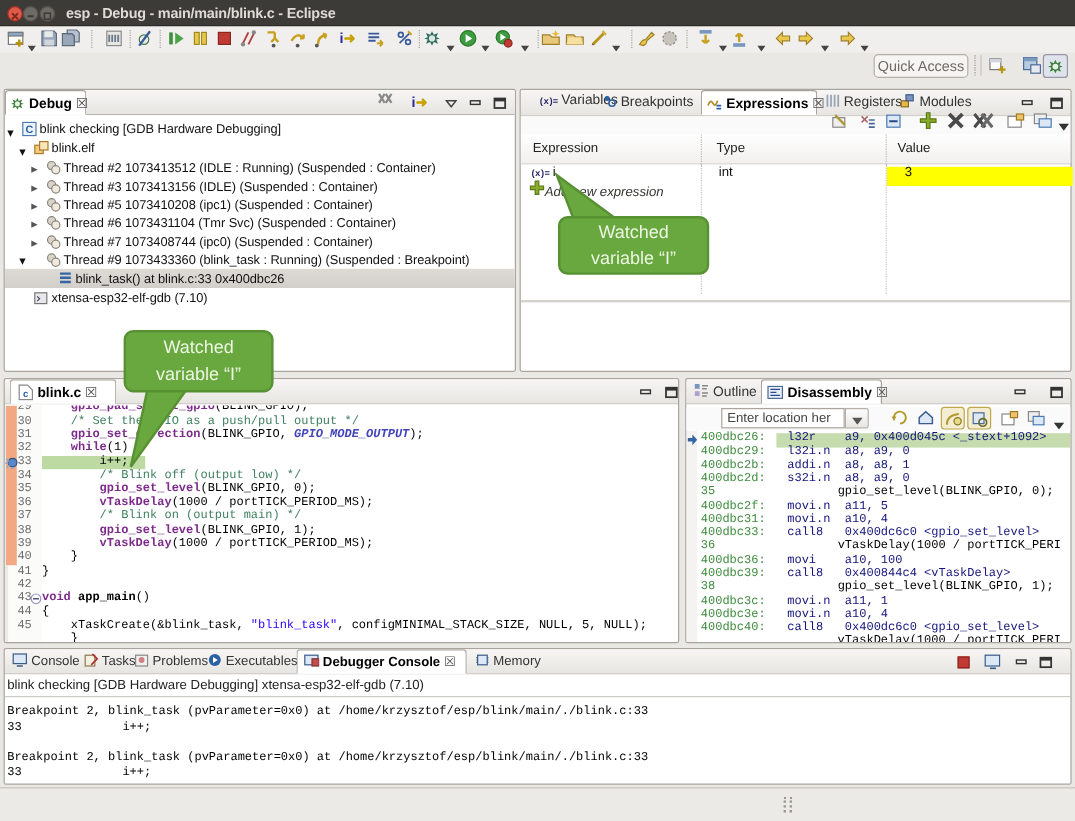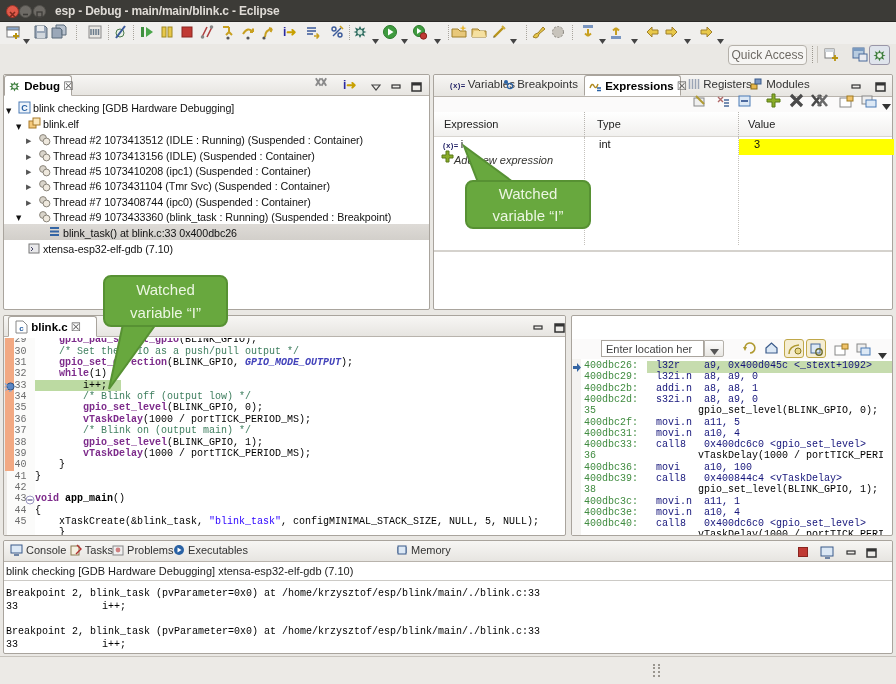--- a/index.html
+++ b/index.html
@@ -448,20 +448,38 @@
 
 <span class="key">void</span> <span style="font-weight:bold">app_main</span>()
 {
     xTaskCreate(&amp;blink_task, <span class="str">"blink_task"</span>, configMINIMAL_STACK_SIZE, NULL, 5, NULL);
     }
 </pre>
   </div>
 </div>
 
 <div class="panel" id="disasmPanel" style="left:571px; top:315px; width:322px; height:221px;">
+  <div class="tabbar">
+    <div class="tab" style="left:4px; padding-left:2px;"><svg width="13" height="13" viewBox="0 0 13 13" style="vertical-align:-2px">
+          <rect x="1" y="1" width="4" height="4" fill="#7a96c0"></rect>
+          <rect x="1" y="7" width="4" height="4" fill="#b0a0d0"></rect>
+          <path d="M7 2.5 H12 M7 5 H11 M7 8.5 H12 M7 11 H11" stroke="#888" stroke-width="1.2"></path>
+        </svg> Outline</div>
+    <div class="tab sel" style="left:62px; width:101px; padding-left:4px;"><svg width="14" height="12" viewBox="0 0 14 12" style="vertical-align:-2px">
+          <rect x="1" y="1" width="12" height="10" fill="#e8eef8" stroke="#4a6a9a"></rect>
+          <path d="M3 3.5 H11 M3 6 H8 M3 8.5 H11" stroke="#2a4a8a" stroke-width="1.2"></path>
+        </svg> Disassembly <span style="color:#555;font-weight:normal">☒</span></div>
+    <div class="mm" style="left:273px;"><svg width="11" height="9" viewBox="0 0 11 9">
+          <rect x="1" y="2" width="8" height="3" fill="none" stroke="#333" stroke-width="1.2"></rect>
+        </svg></div>
+    <div class="mm" style="left:303px;"><svg width="11" height="10" viewBox="0 0 11 10">
+          <rect x="1" y="1" width="9" height="8" fill="none" stroke="#333" stroke-width="1.5"></rect>
+          <rect x="1" y="1" width="9" height="2.5" fill="#333"></rect>
+        </svg></div>
+  </div>
   <div class="abs" style="left:0; top:23px; right:0; height:20px; background:#fbfafa;">
     <div class="abs" style="left:29px; top:1px; width:103px; height:17px; border:1px solid #a9a49d; background:#fff; font-size:11px; color:#444; padding:2px 0 0 4px; white-space:nowrap; overflow:hidden;">Enter location her</div>
     <div class="abs" style="left:132px; top:1px; width:20px; height:17px; border:1px solid #b5b1aa; background:linear-gradient(#fdfdfd,#e8e6e2); border-radius:0 2px 2px 0;"><svg width="9" height="6" viewBox="0 0 9 6" style="margin:5px 0 0 5px">
           <path d="M0 0 H9 L4.5 6 Z" fill="#555"></path>
         </svg></div>
     <div class="abs" style="left:170px; top:2px;"><svg width="15" height="14" viewBox="0 0 15 14">
           <path d="M3 8 A5 5 0 1 1 8 12" fill="none" stroke="#b09a30" stroke-width="1.6"></path>
           <path d="M1 6 L5 6 L3 10 Z" fill="#b09a30"></path>
         </svg></div>
     <div class="abs" style="left:192px; top:2px;"><svg width="15" height="14" viewBox="0 0 15 14">
@@ -524,20 +542,24 @@
           <path d="M7 1 L11 5 L6 10" stroke="#b03030" stroke-width="1.4" fill="none"></path>
         </svg> Tasks</div>
     <div class="tab" style="left:106px; padding-left:2px;"><svg width="12" height="12" viewBox="0 0 12 12" style="vertical-align:-2px">
           <rect x="1" y="2" width="10" height="9" fill="#f0f0f0" stroke="#888"></rect>
           <circle cx="6" cy="6" r="2.4" fill="#d08080"></circle>
         </svg> Problems</div>
     <div class="tab" style="left:167px; padding-left:2px;"><svg width="12" height="12" viewBox="0 0 12 12" style="vertical-align:-2px">
           <circle cx="6" cy="6" r="5" fill="#2a62a5"></circle>
           <path d="M4.5 3.5 L8.5 6 L4.5 8.5 Z" fill="#fff"></path>
         </svg> Executables</div>
+    <div class="tab sel" style="left:243px; width:142px; padding-left:5px;"><svg width="13" height="12" viewBox="0 0 13 12" style="vertical-align:-2px">
+          <rect x="1" y="1" width="11" height="8" fill="#dce8f5" stroke="#3a5a8a"></rect>
+          <rect x="7" y="4" width="6" height="6" fill="#c05050" stroke="#803030"></rect>
+        </svg> Debugger Console <span style="color:#555;font-weight:normal">☒</span></div>
     <div class="tab" style="left:390px; padding-left:2px;"><svg width="12" height="12" viewBox="0 0 12 12" style="vertical-align:-2px">
           <rect x="2" y="2" width="8" height="8" fill="#dce8f5" stroke="#3a5a8a"></rect>
           <path d="M1 4 H2 M1 6 H2 M1 8 H2 M10 4 H11 M10 6 H11 M10 8 H11" stroke="#3a5a8a"></path>
         </svg> Memory</div>
     <div class="abs" style="left:794px; top:6px; width:10px; height:10px; background:#c03a34; border:1px solid #8a2520;"></div>
     <div class="abs" style="left:816px; top:4px;"><svg width="14" height="13" viewBox="0 0 14 13">
           <rect x="1" y="1" width="12" height="9" fill="#dce8f5" stroke="#3a5a8a"></rect>
           <path d="M5 12 H10" stroke="#3a5a8a" stroke-width="1.4"></path>
         </svg></div>
     <div class="mm" style="left:842px;"><svg width="11" height="9" viewBox="0 0 11 9">

